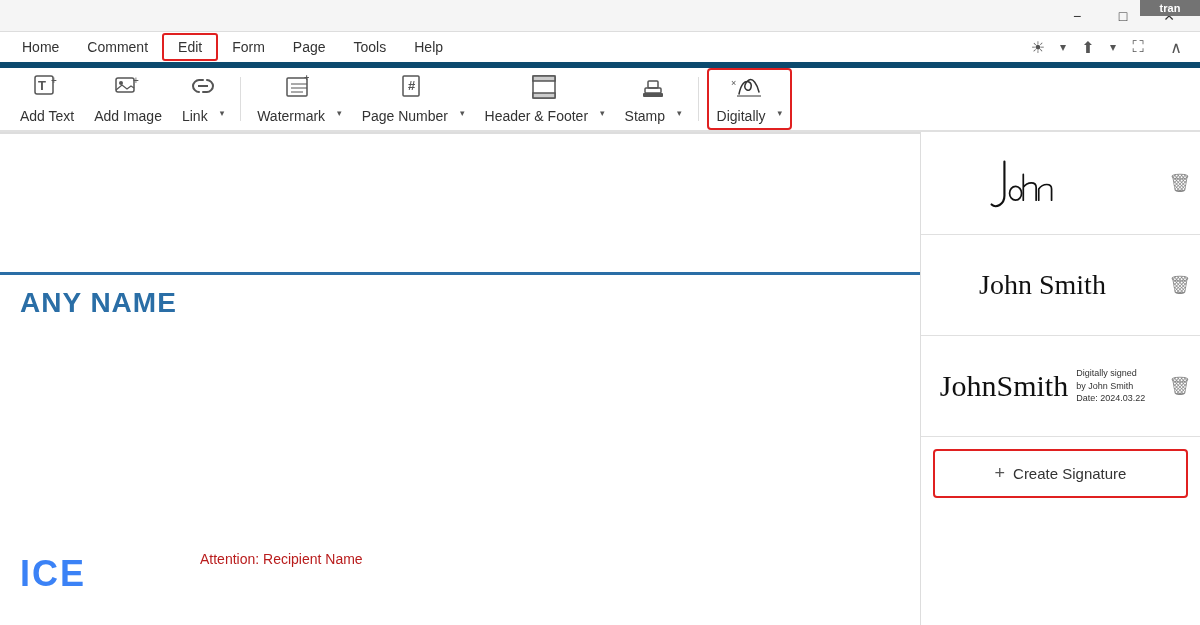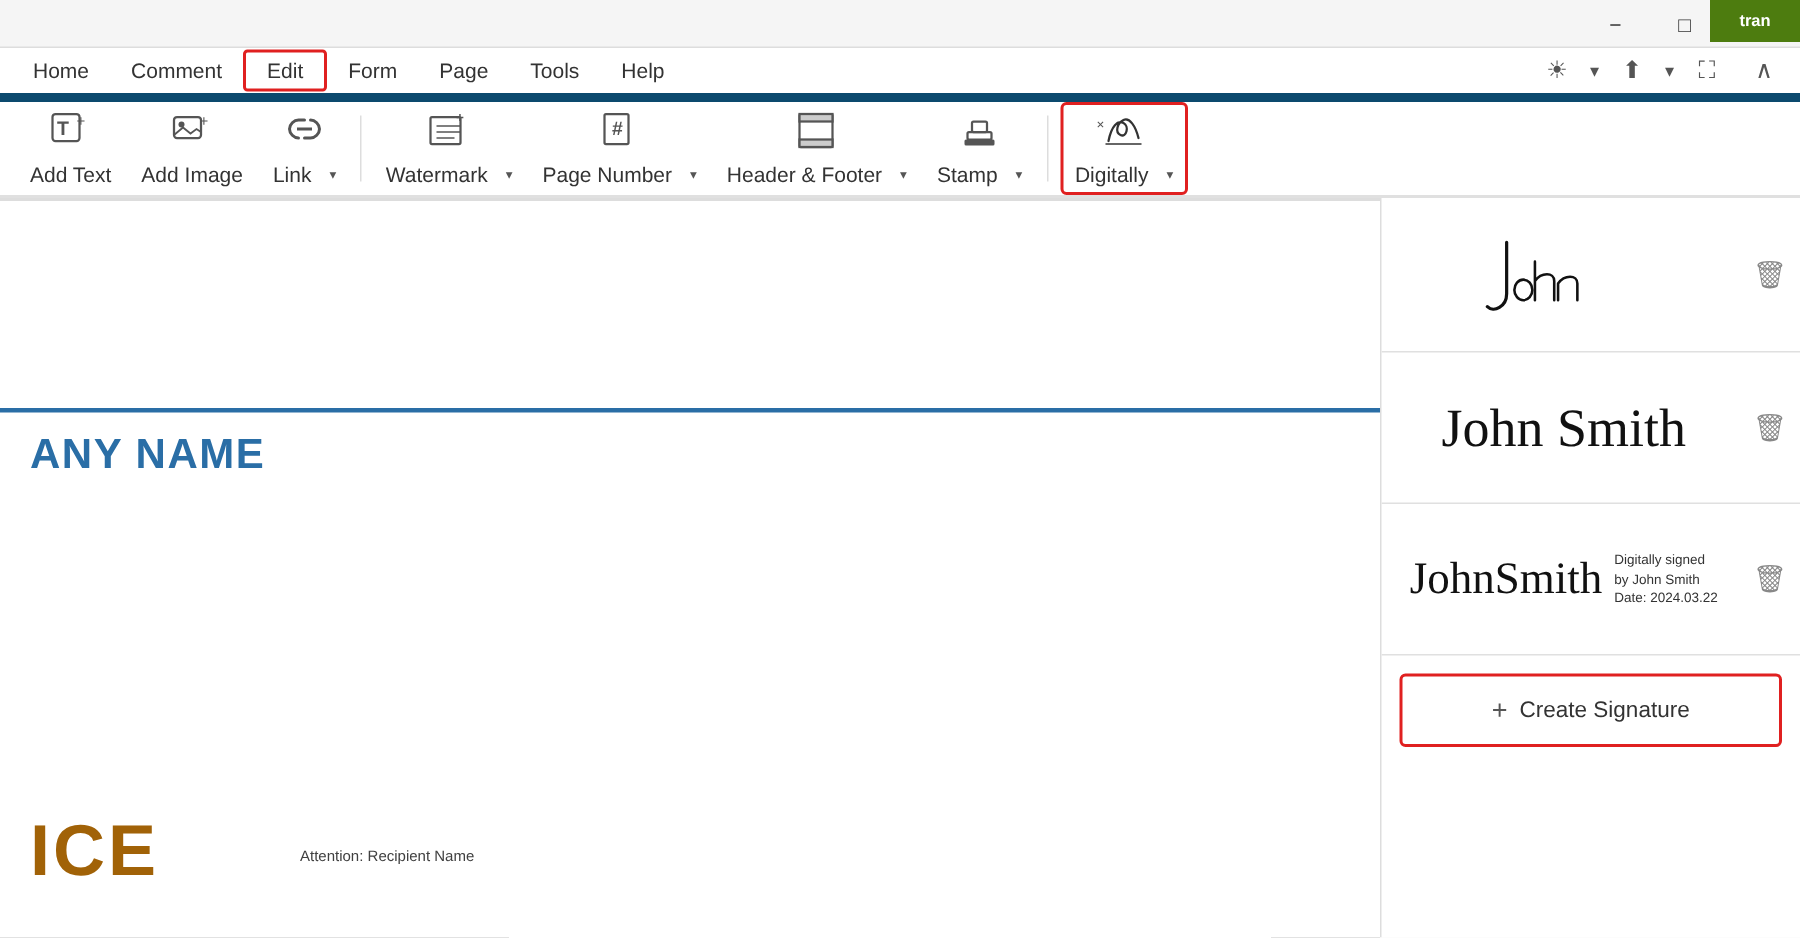--- a/index.html
+++ b/index.html
@@ -117,21 +117,21 @@
       color: #444;
       line-height: 1;
     }
     .tool-label {
       font-size: 14px;
       color: #333;
       white-space: nowrap;
     }
     .tool-label-row {
       display: flex;
-      align-items: center;
+      align-items: flex-start;
       gap: 12px;
     }
     .dropdown-arrow {
       font-size: 9px;
       color: #555;
     }
     .tool-separator {
       width: 1px;
       height: 44px;
       background: #ddd;
@@ -179,31 +179,31 @@
       left: 20px;
       font-size: 28px;
       font-weight: bold;
       color: #2a6ea6;
       letter-spacing: 1px;
     }
     .pdf-invoice-label {
       position: absolute;
       bottom: 30px;
       left: 20px;
-      font-size: 48px;
+      font-size: 36px;
       font-weight: bold;
-      color: #a16207;
+      color: #3b82f6;
       letter-spacing: 2px;
     }
     .pdf-attention {
       position: absolute;
-      bottom: 48px;
+      bottom: 58px;
       left: 200px;
-      font-size: 10px;
-      color: #404040;
+      font-size: 14px;
+      color: #b91c1c;
     }
 
     
     .signature-panel {
       width: 280px;
       background: #fff;
       border-left: 1px solid #ddd;
       display: flex;
       flex-direction: column;
       overflow-y: auto;
@@ -236,21 +236,21 @@
       color: #888;
       font-size: 18px;
       cursor: pointer;
       align-self: stretch;
       padding-right: 4px;
     }
 
     
     .sig-typed {
       font-family: 'Times New Roman', serif;
-      font-size: 36px;
+      font-size: 28px;
       color: #111;
     }
 
     
     .sig-digital-wrapper {
       display: flex;
       align-items: center;
       gap: 8px;
     }
     .sig-digital-script {
@@ -295,21 +295,21 @@
 
 <div class="window">
 
   <div class="title-bar">
     <div class="title-bar-controls">
       <button class="title-btn">−</button>
       <button class="title-btn">□</button>
       <button class="title-btn close">✕</button>
     </div>
 
-    <div style="position:absolute;top:0;right:0;width:60px;height:28px;background:#4d7c0f;display:flex;align-items:center;justify-content:center;color:#fff;font-size:11px;font-weight:bold;">tran</div>
+    <div style="position:absolute;top:0;right:0;width:60px;height:16px;background:#737373;display:flex;align-items:center;justify-content:center;color:#fff;font-size:11px;font-weight:bold;">tran</div>
   </div>
 
   <div class="menu-bar">
     <div class="menu-item">Home</div>
     <div class="menu-item">Comment</div>
     <div class="menu-item active">Edit</div>
     <div class="menu-item">Form</div>
     <div class="menu-item">Page</div>
     <div class="menu-item">Tools</div>
     <div class="menu-item">Help</div>

